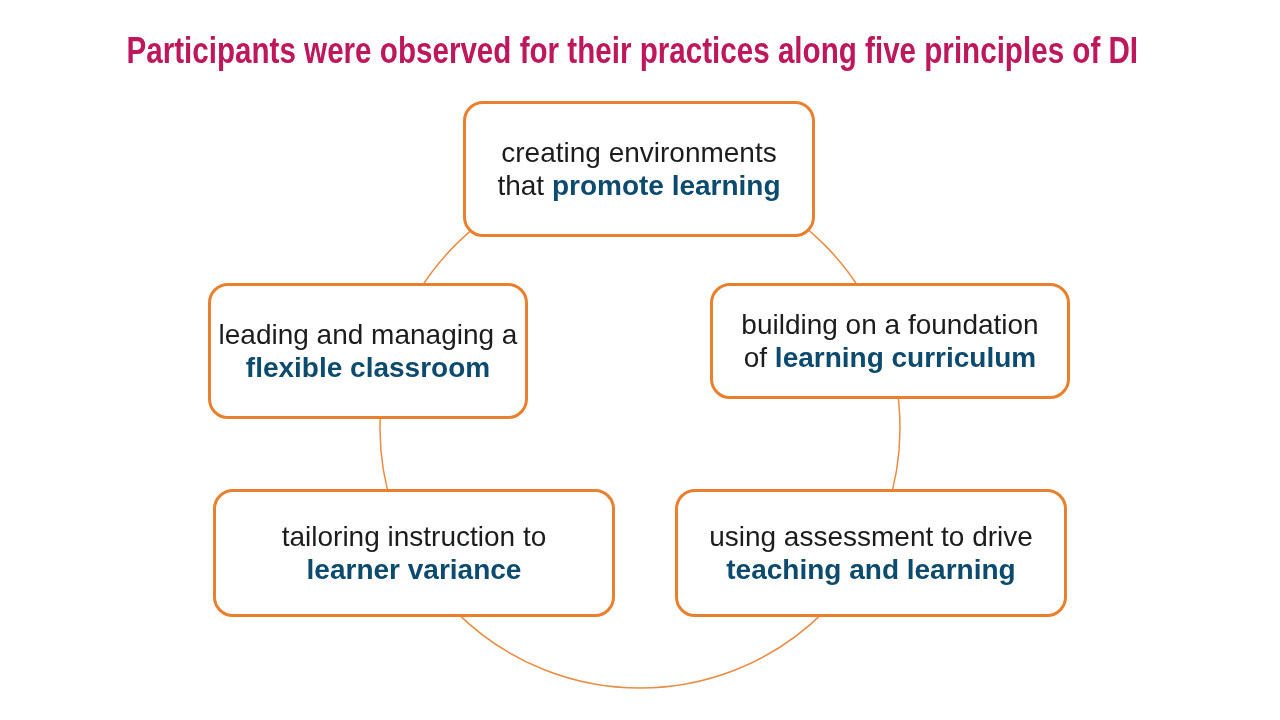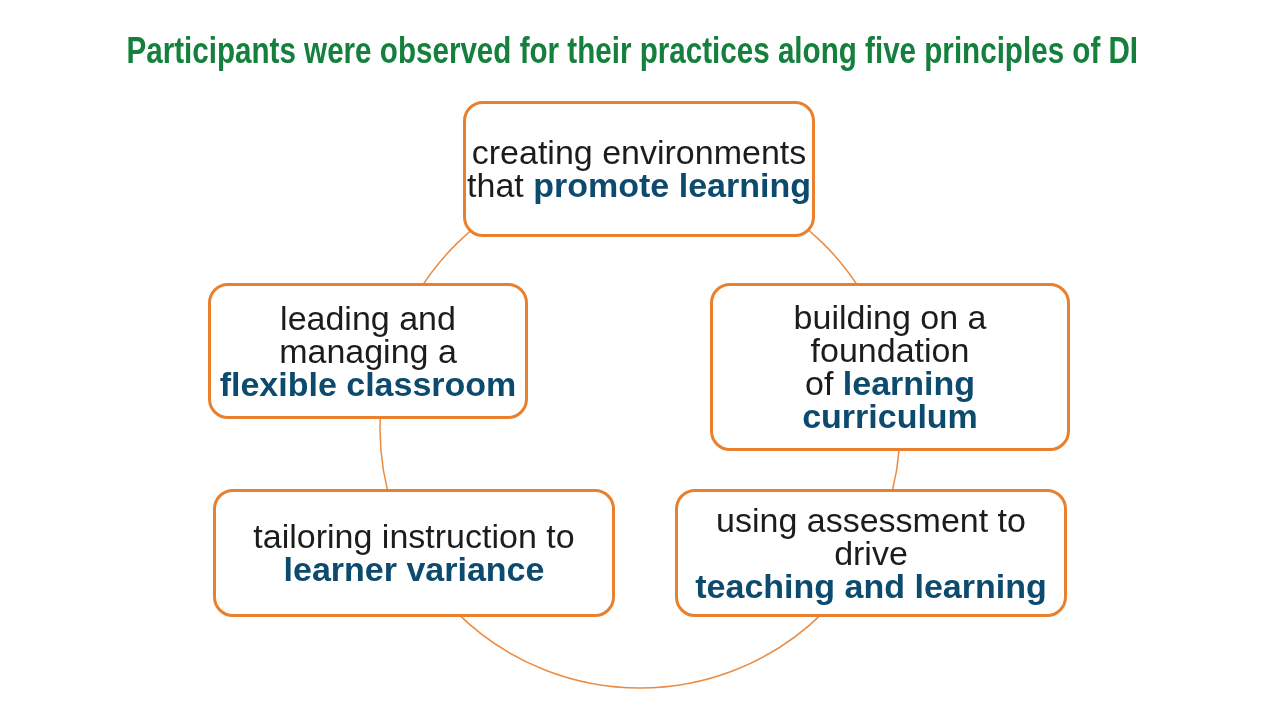--- a/index.html
+++ b/index.html
@@ -16,21 +16,21 @@
     overflow: hidden;
   }
 
   
   .slide-title {
     position: absolute;
     top: 28px;
     left: 0;
     width: 1100px;
     text-align: center;
-    color: #15803d;
+    color: #be185d;
     font-size: 37px;
     font-weight: 700;
     line-height: 46px;
     white-space: nowrap;
   }
   .slide-title .title-text {
     display: inline-block;
     transform: scaleX(0.80);
     transform-origin: center;
     letter-spacing: 0px;
@@ -50,28 +50,28 @@
     position: absolute;
     box-sizing: border-box;
     background: #ffffff;
     border: 3.5px solid #E8802D;
     border-radius: 20px;
     display: flex;
     align-items: center;
     justify-content: center;
     text-align: center;
     color: #1c1c1c;
-    font-size: 34px;
+    font-size: 28px;
     line-height: 33px;
   }
   .node b { font-weight: 700; color: #0c4a6e; }
 
   .node-top         { left: 463px; top: 101px; width: 352px; height: 136px; }
   .node-left-upper  { left: 208px; top: 283px; width: 320px; height: 136px; }
-  .node-right-upper { left: 710px; top: 283px; width: 360px; height: 168px; justify-content: flex-end; }
+  .node-right-upper { left: 710px; top: 283px; width: 360px; height: 116px; }
   .node-left-lower  { left: 213px; top: 489px; width: 402px; height: 128px; }
   .node-right-lower { left: 675px; top: 489px; width: 392px; height: 128px; }
 
   
   .center-label {
     position: absolute;
     top: 418px;
     left: 0;
     width: 1280px;
     height: 54px;

